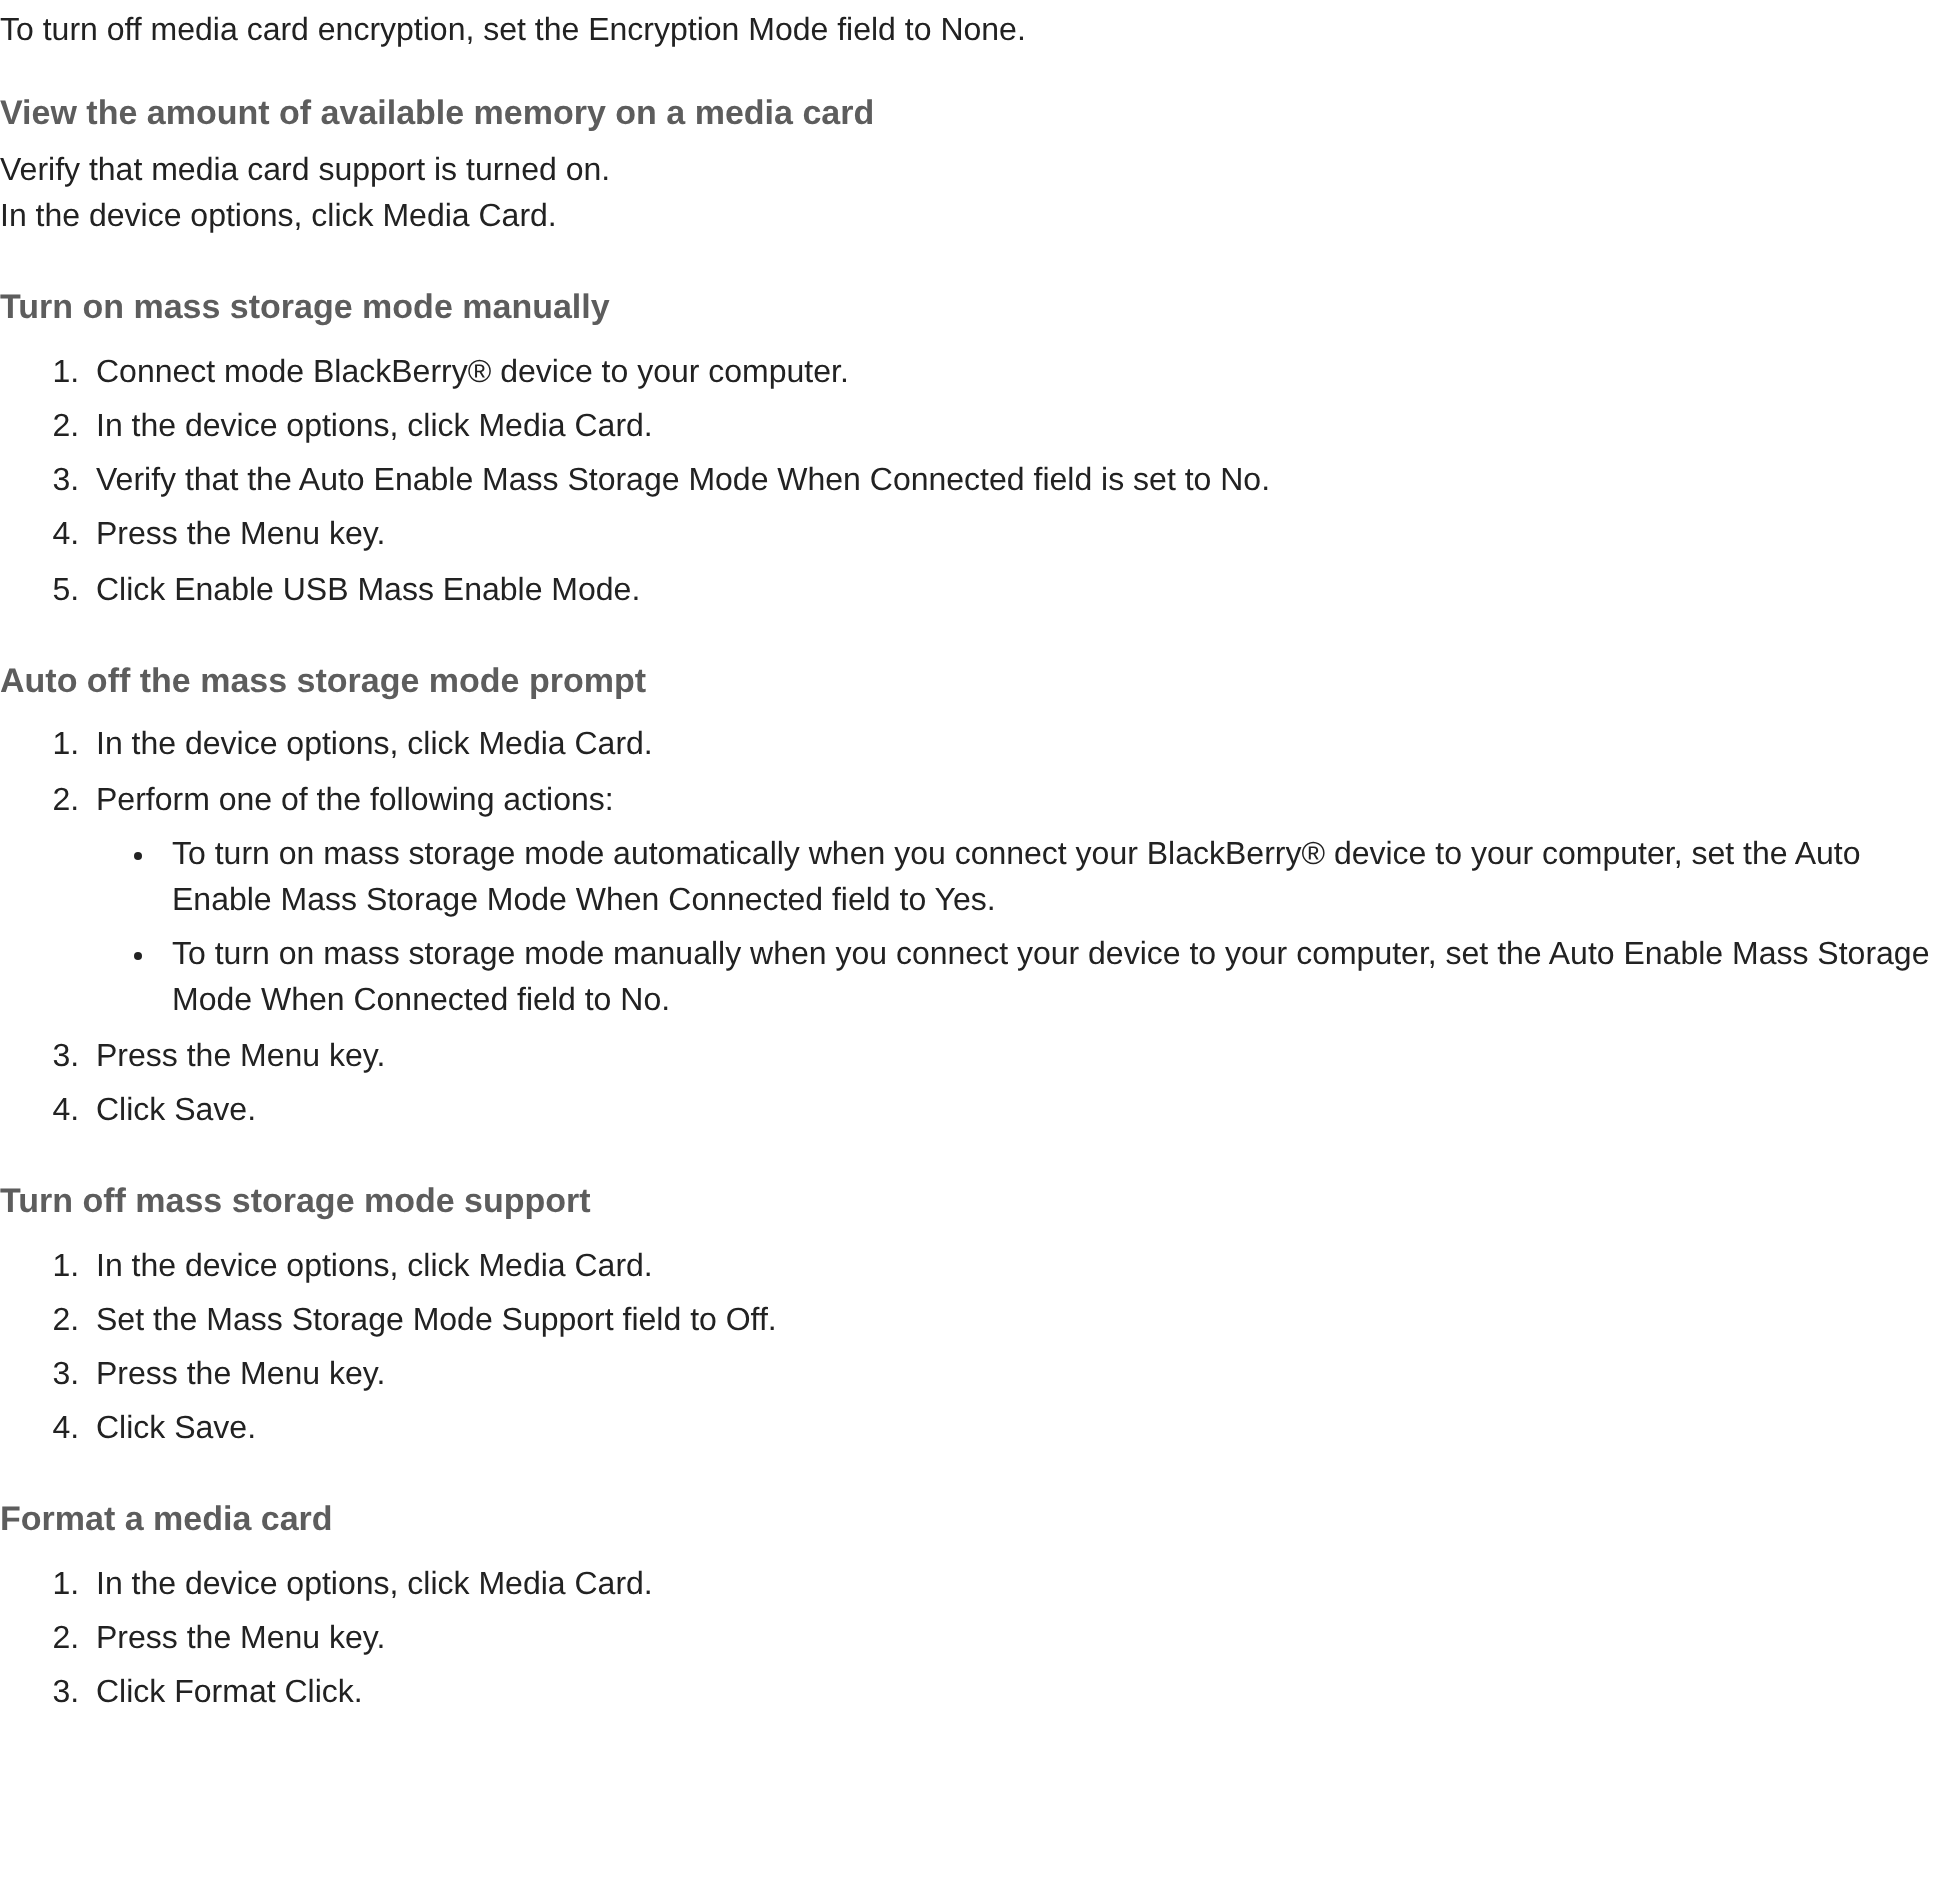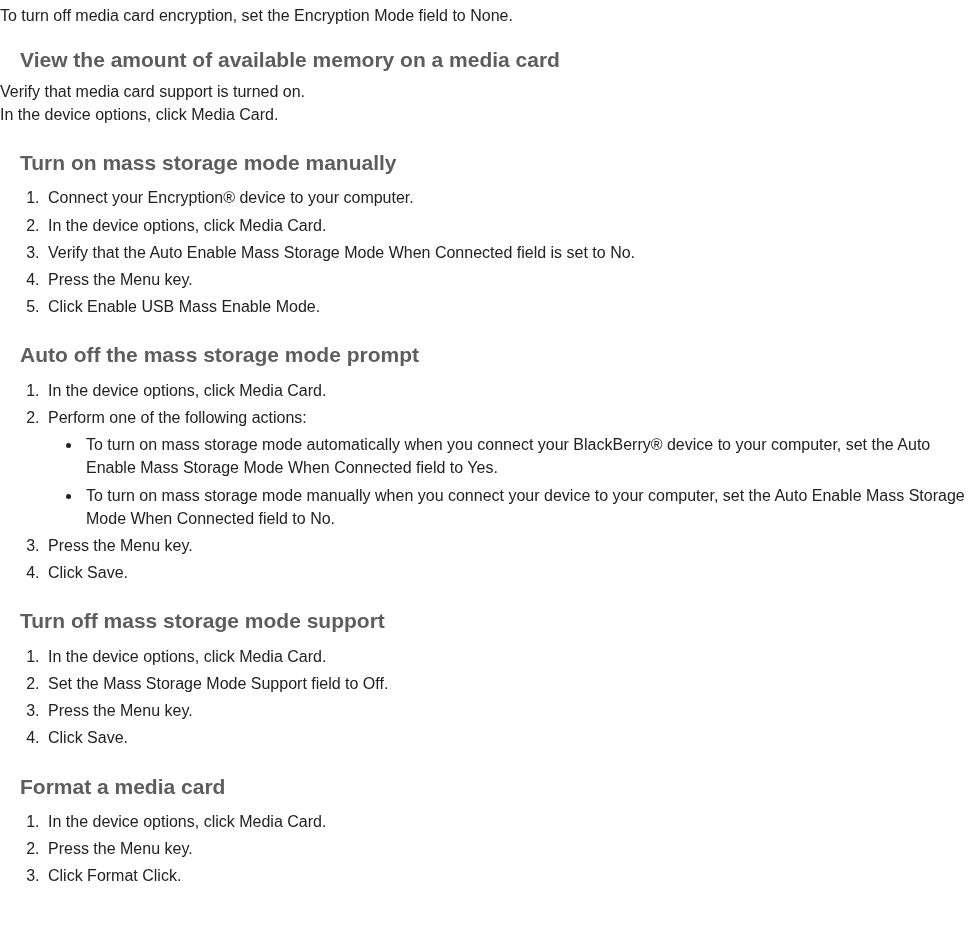--- a/index.html
+++ b/index.html
@@ -9,23 +9,22 @@
   color:#222;
   font-size:16px;
   line-height:1.45;
   padding-left:0;
   box-sizing:border-box;
 }
 .content{padding:2px 4px 4px 0}
 h2{
   color:#5d5d5d;
   font-weight:700;
-  font-size:21px;
+  font-size:17px;
   margin:22px 0 4px 0;
-  padding-left:20px;
 }
 h2.first{margin-top:18px}
 p{margin:0 0}
 .intro{margin:2px 0 18px 0}
 ol{margin:8px 0 8px 0;padding-left:44px}
 ol li{padding-left:4px;margin:4px 0}
 ul.sub{list-style-type:disc;margin:4px 0 4px 0;padding-left:34px}
 ul.sub li{margin:4px 0}
 b{font-weight:400}
 </style>
@@ -39,21 +38,21 @@
   </p>
 
   <h2 class="first">View the amount of available memory on a media card</h2>
   <p>Verify that media card support is turned on.</p>
   <p>
     <span>In the device options, click </span><b>Media Card</b><span>.</span>
   </p>
 
   <h2>Turn on mass storage mode manually</h2>
   <ol>
-    <li><span>Connect your Encryption® device to your computer.</span></li>
+    <li><span>Connect mode BlackBerry® device to your computer.</span></li>
     <li><span>In the device options, click </span><b>Media Card</b><span>.</span></li>
     <li><span>Verify that the </span><b>Auto Enable Mass Storage Mode When Connected</b><span> field is set to </span><b>No</b><span>.</span></li>
     <li><span>Press the </span><b>Menu</b><span> key.</span></li>
     <li><span>Click </span><b>Enable USB Mass Enable Mode</b><span>.</span></li>
   </ol>
 
   <h2>Auto off the mass storage mode prompt</h2>
   <ol>
     <li><span>In the device options, click </span><b>Media Card</b><span>.</span></li>
     <li><span>Perform one of the following actions:</span>

